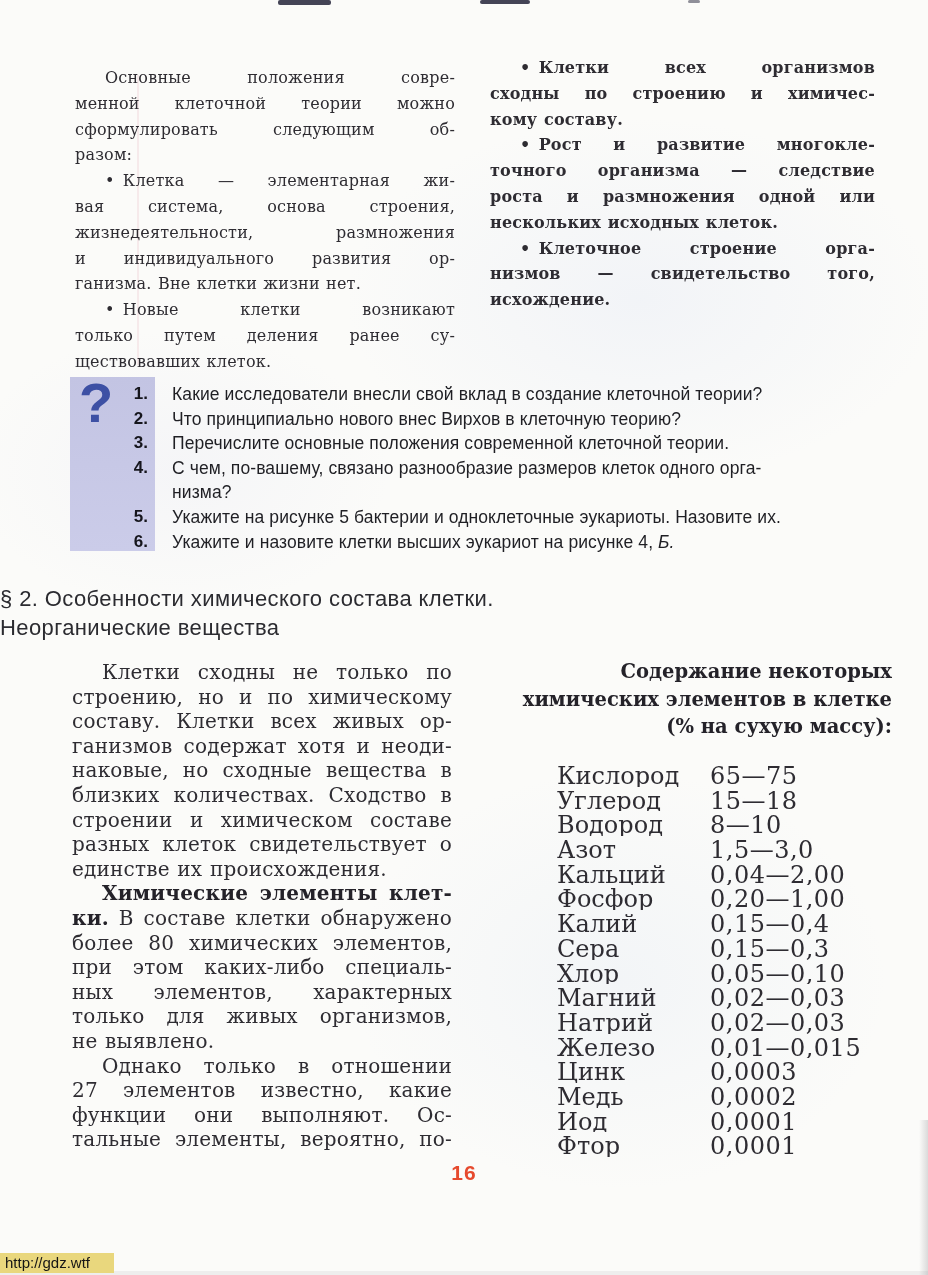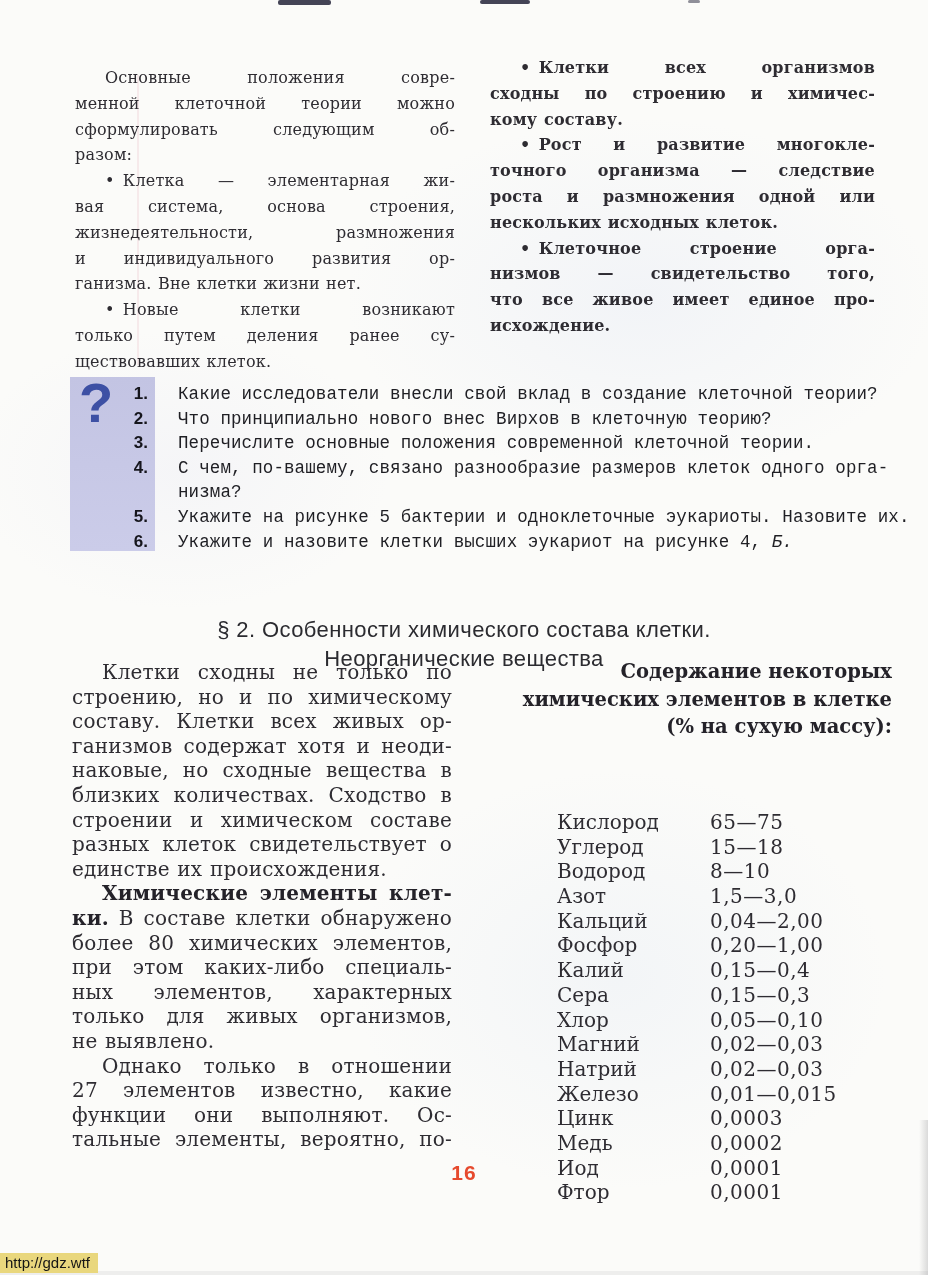--- a/index.html
+++ b/index.html
@@ -50,58 +50,58 @@
     font-weight:bold;font-size:56px;line-height:64px;color:#3d50a4;
   }
   .q-list{position:absolute;left:70px;top:382px;width:812px;}
   .q-row{display:flex;align-items:flex-start;}
   .q-num{
     flex:0 0 78px;text-align:right;
     font-family:"Liberation Sans","DejaVu Sans",sans-serif;
     font-weight:bold;font-size:17px;line-height:24.6px;color:#15151c;
   }
   .q-text{
-    margin-left:30px;flex:1 1 auto;
-    font-family:Liberation Mono, monospace;
+    margin-left:24px;flex:1 1 auto;
+    font-family:Liberation Sans, sans-serif;
     font-size:17.5px;line-height:24.6px;color:#1f1f24;letter-spacing:.1px;
   }
   .q-text .qline{height:24.6px;overflow:hidden;white-space:nowrap;}
   .q-text i{font-style:italic;}
 
   
   .section-heading{
     position:absolute;left:0;top:584px;width:100%;
-    text-align:center;
-    font-family:"Liberation Sans","DejaVu Sans",sans-serif;
-    font-weight:400;font-size:22px;line-height:29px;color:#2b2b30;letter-spacing:.4px;margin-top:31px;
+    text-align:left;
+    font-family:"Liberation Sans","DejaVu Sans",sans-serif;
+    font-weight:400;font-size:22px;line-height:29px;color:#2b2b30;letter-spacing:.4px;
   }
 
   
   .col-bottom-left{left:72px;top:660px;}
   .col-bottom-left .line{width:380px;height:24.6px;font-size:20px;letter-spacing:.2px;word-spacing:1px;}
 
   .table-title{
     position:absolute;left:500px;top:658px;width:392px;
     text-align:right;font-weight:bold;font-size:19.5px;line-height:27.5px;color:#242229;
   }
-  .elements-table{position:absolute;left:557px;top:762px;width:320px;font-size:20px;margin-top:48px;}
+  .elements-table{position:absolute;left:557px;top:762px;width:320px;font-size:24px;}
   .t-row{display:flex;height:24.7px;overflow:hidden;}
   .t-name{flex:0 0 153px;}
   .t-val{flex:1 1 auto;letter-spacing:.5px;}
 
   .page-number{
     position:absolute;left:0;top:1161px;width:100%;text-align:center;
     font-family:"Liberation Sans","DejaVu Sans",sans-serif;
     font-weight:bold;font-size:21px;color:#e64a2e;letter-spacing:1px;
   }
   .watermark{
     position:absolute;left:0;top:1253px;
     background:#e9d77d;color:#151515;
     font-family:"Liberation Sans","DejaVu Sans",sans-serif;
-    font-size:15px;line-height:20px;padding:0 8px 0 5px;
+    font-size:15px;line-height:20px;padding:0 24px 0 5px;
   }
 </style>
 </head>
 <body>
 
 <div class="page">
 
   <div class="edge-mark" style="left:278px;top:0;width:53px;height:5px;"></div>
   <div class="edge-mark" style="left:480px;top:0;width:50px;height:4px;"></div>
   <div class="edge-mark" style="left:688px;top:0;width:12px;height:3px;opacity:.5;"></div>
@@ -126,21 +126,20 @@
   <div class="col top-col col-top-right" id="top-right">
       <div class="line ind">• Клетки всех организмов</div>
       <div class="line">сходны по строению и химичес-</div>
       <div class="line last">кому составу.</div>
       <div class="line ind">• Рост и развитие многокле-</div>
       <div class="line">точного организма — следствие</div>
       <div class="line">роста и размножения одной или</div>
       <div class="line last">нескольких исходных клеток.</div>
       <div class="line ind">• Клеточное строение орга-</div>
       <div class="line">низмов — свидетельство того,</div>
-      <div class="line">что все живое имеет единое про-</div>
       <div class="line last">исхождение.</div>
     </div>
 
   <div class="q-strip">
     <div class="q-mark">?</div>
   </div>
   <div class="q-list" id="q-list">
       <div class="q-row">
         <div class="q-num">1.</div>
         <div class="q-text">

